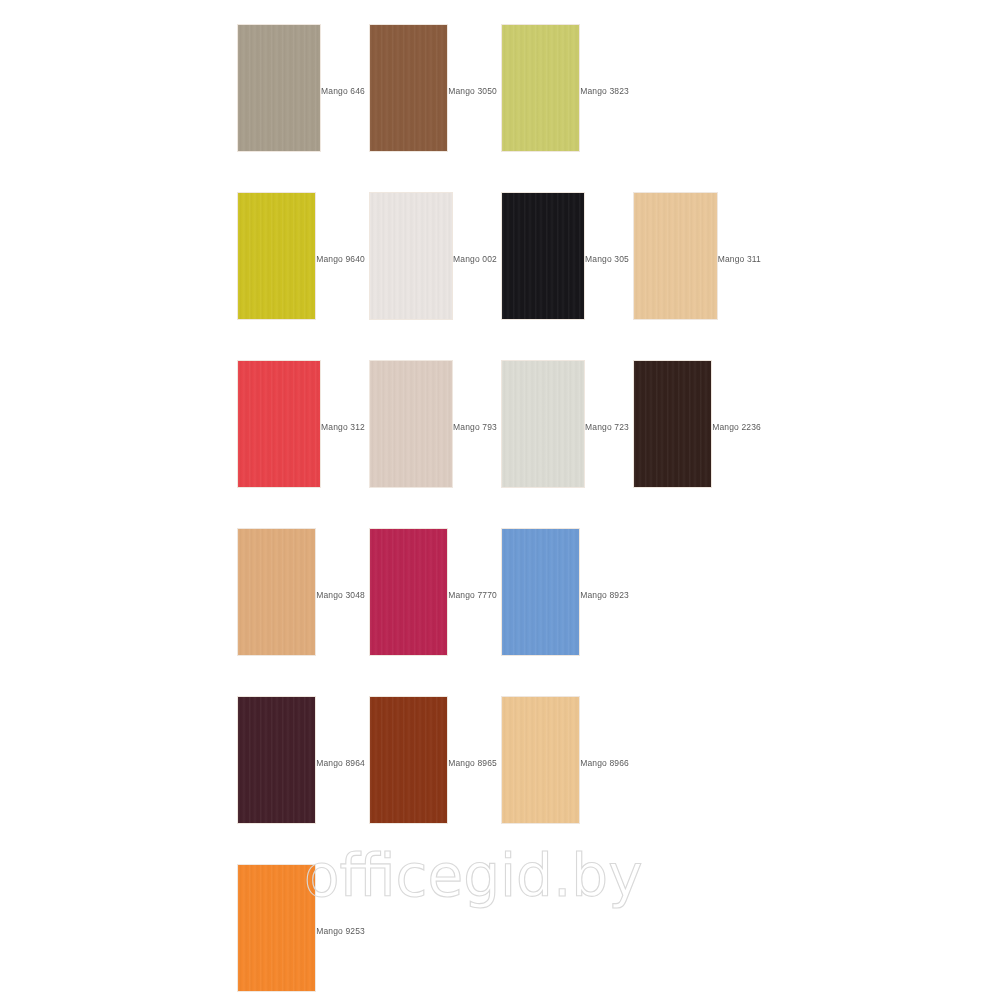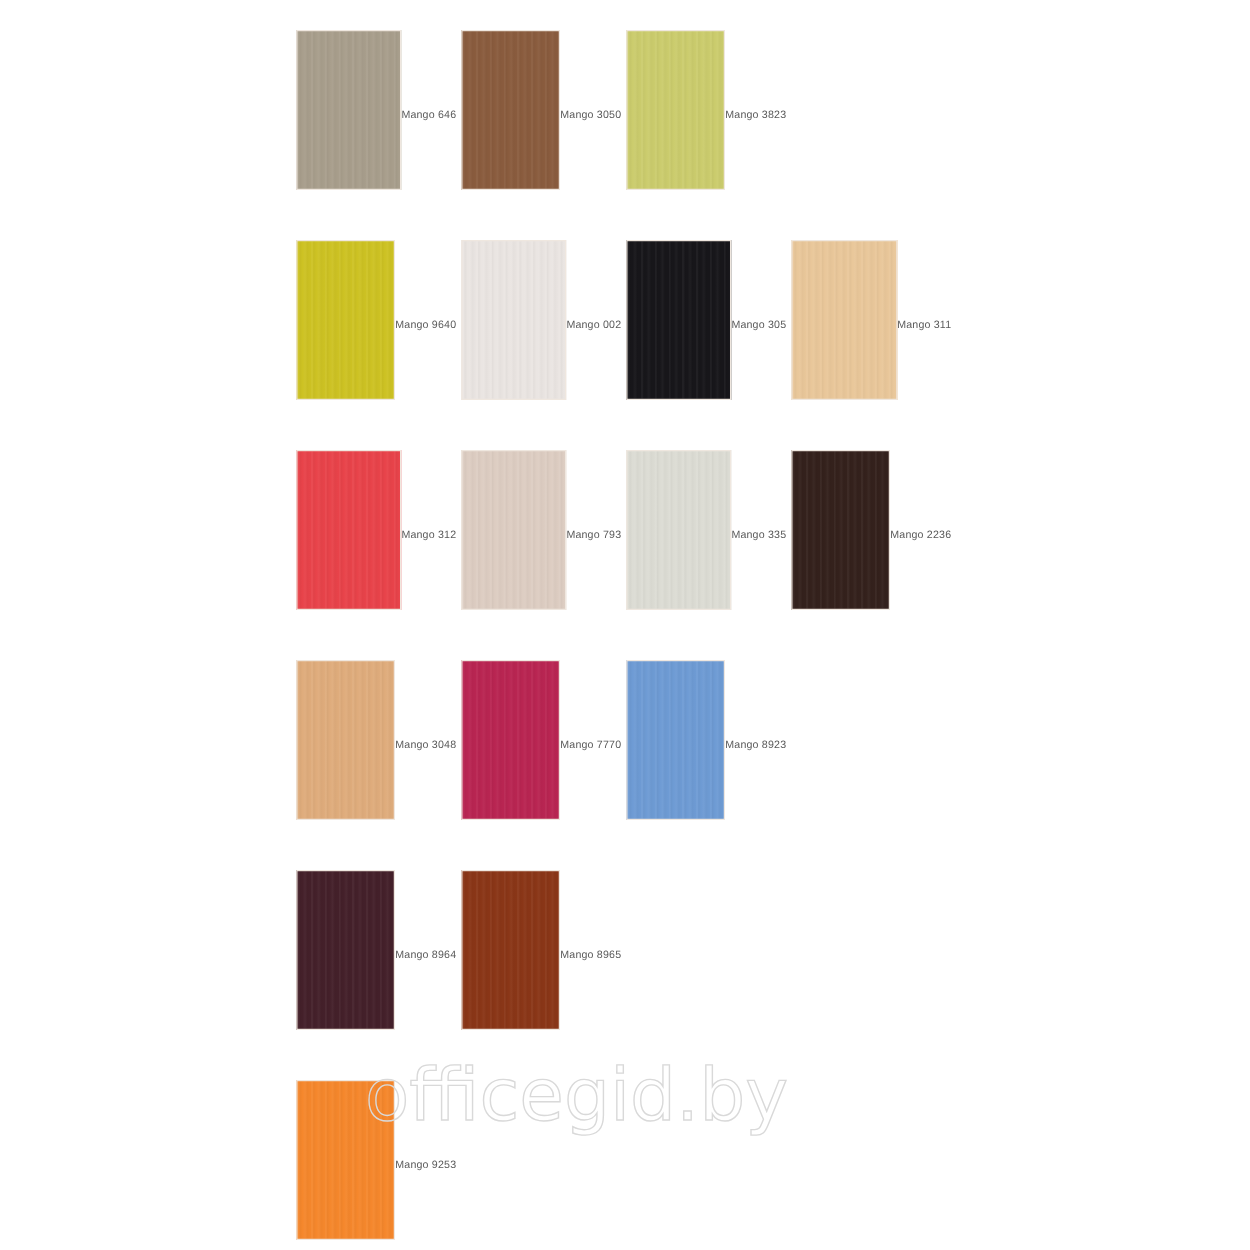--- a/index.html
+++ b/index.html
@@ -69,21 +69,21 @@
     font-size: 8.5px;
     line-height: 11px;
     color: #5a5a5a;
     letter-spacing: 0.15px;
     white-space: nowrap;
     text-align: center;
   }
 
   #watermark {
     position: absolute;
-    left: 292px;
+    left: 304px;
     top: 840px;
     width: 410px;
     height: 72px;
     pointer-events: none;
   }
   #watermark svg { display: block; width: 100%; height: 100%; }
   #watermark text {
     font-family: "DejaVu Sans", sans-serif;
     font-size: 58px;
     font-weight: 400;
@@ -132,21 +132,21 @@
       <div class="swatch-cell">
         <div class="swatch-chip" style="background: rgb(232, 67, 74);"></div>
         <div class="swatch-label">Mango 312</div>
       </div>
       <div class="swatch-cell">
         <div class="swatch-chip" style="background: rgb(221, 205, 194);"></div>
         <div class="swatch-label">Mango 793</div>
       </div>
       <div class="swatch-cell">
         <div class="swatch-chip" style="background: rgb(220, 220, 212);"></div>
-        <div class="swatch-label">Mango 335</div>
+        <div class="swatch-label">Mango 723</div>
       </div>
       <div class="swatch-cell">
         <div class="swatch-chip" style="background: rgb(52, 33, 28);"></div>
         <div class="swatch-label">Mango 2236</div>
       </div>
     </div>
     <div class="swatch-row">
       <div class="swatch-cell">
         <div class="swatch-chip" style="background: rgb(223, 172, 124);"></div>
         <div class="swatch-label">Mango 3048</div>
@@ -162,20 +162,24 @@
     </div>
     <div class="swatch-row">
       <div class="swatch-cell">
         <div class="swatch-chip" style="background: rgb(68, 32, 42);"></div>
         <div class="swatch-label">Mango 8964</div>
       </div>
       <div class="swatch-cell">
         <div class="swatch-chip" style="background: rgb(138, 54, 23);"></div>
         <div class="swatch-label">Mango 8965</div>
       </div>
+      <div class="swatch-cell">
+        <div class="swatch-chip" style="background: rgb(237, 198, 146);"></div>
+        <div class="swatch-label">Mango 8966</div>
+      </div>
     </div>
     <div class="swatch-row">
       <div class="swatch-cell">
         <div class="swatch-chip" style="background: rgb(245, 135, 44);"></div>
         <div class="swatch-label">Mango 9253</div>
       </div>
     </div>
   </div>
 
 <div id="watermark">

